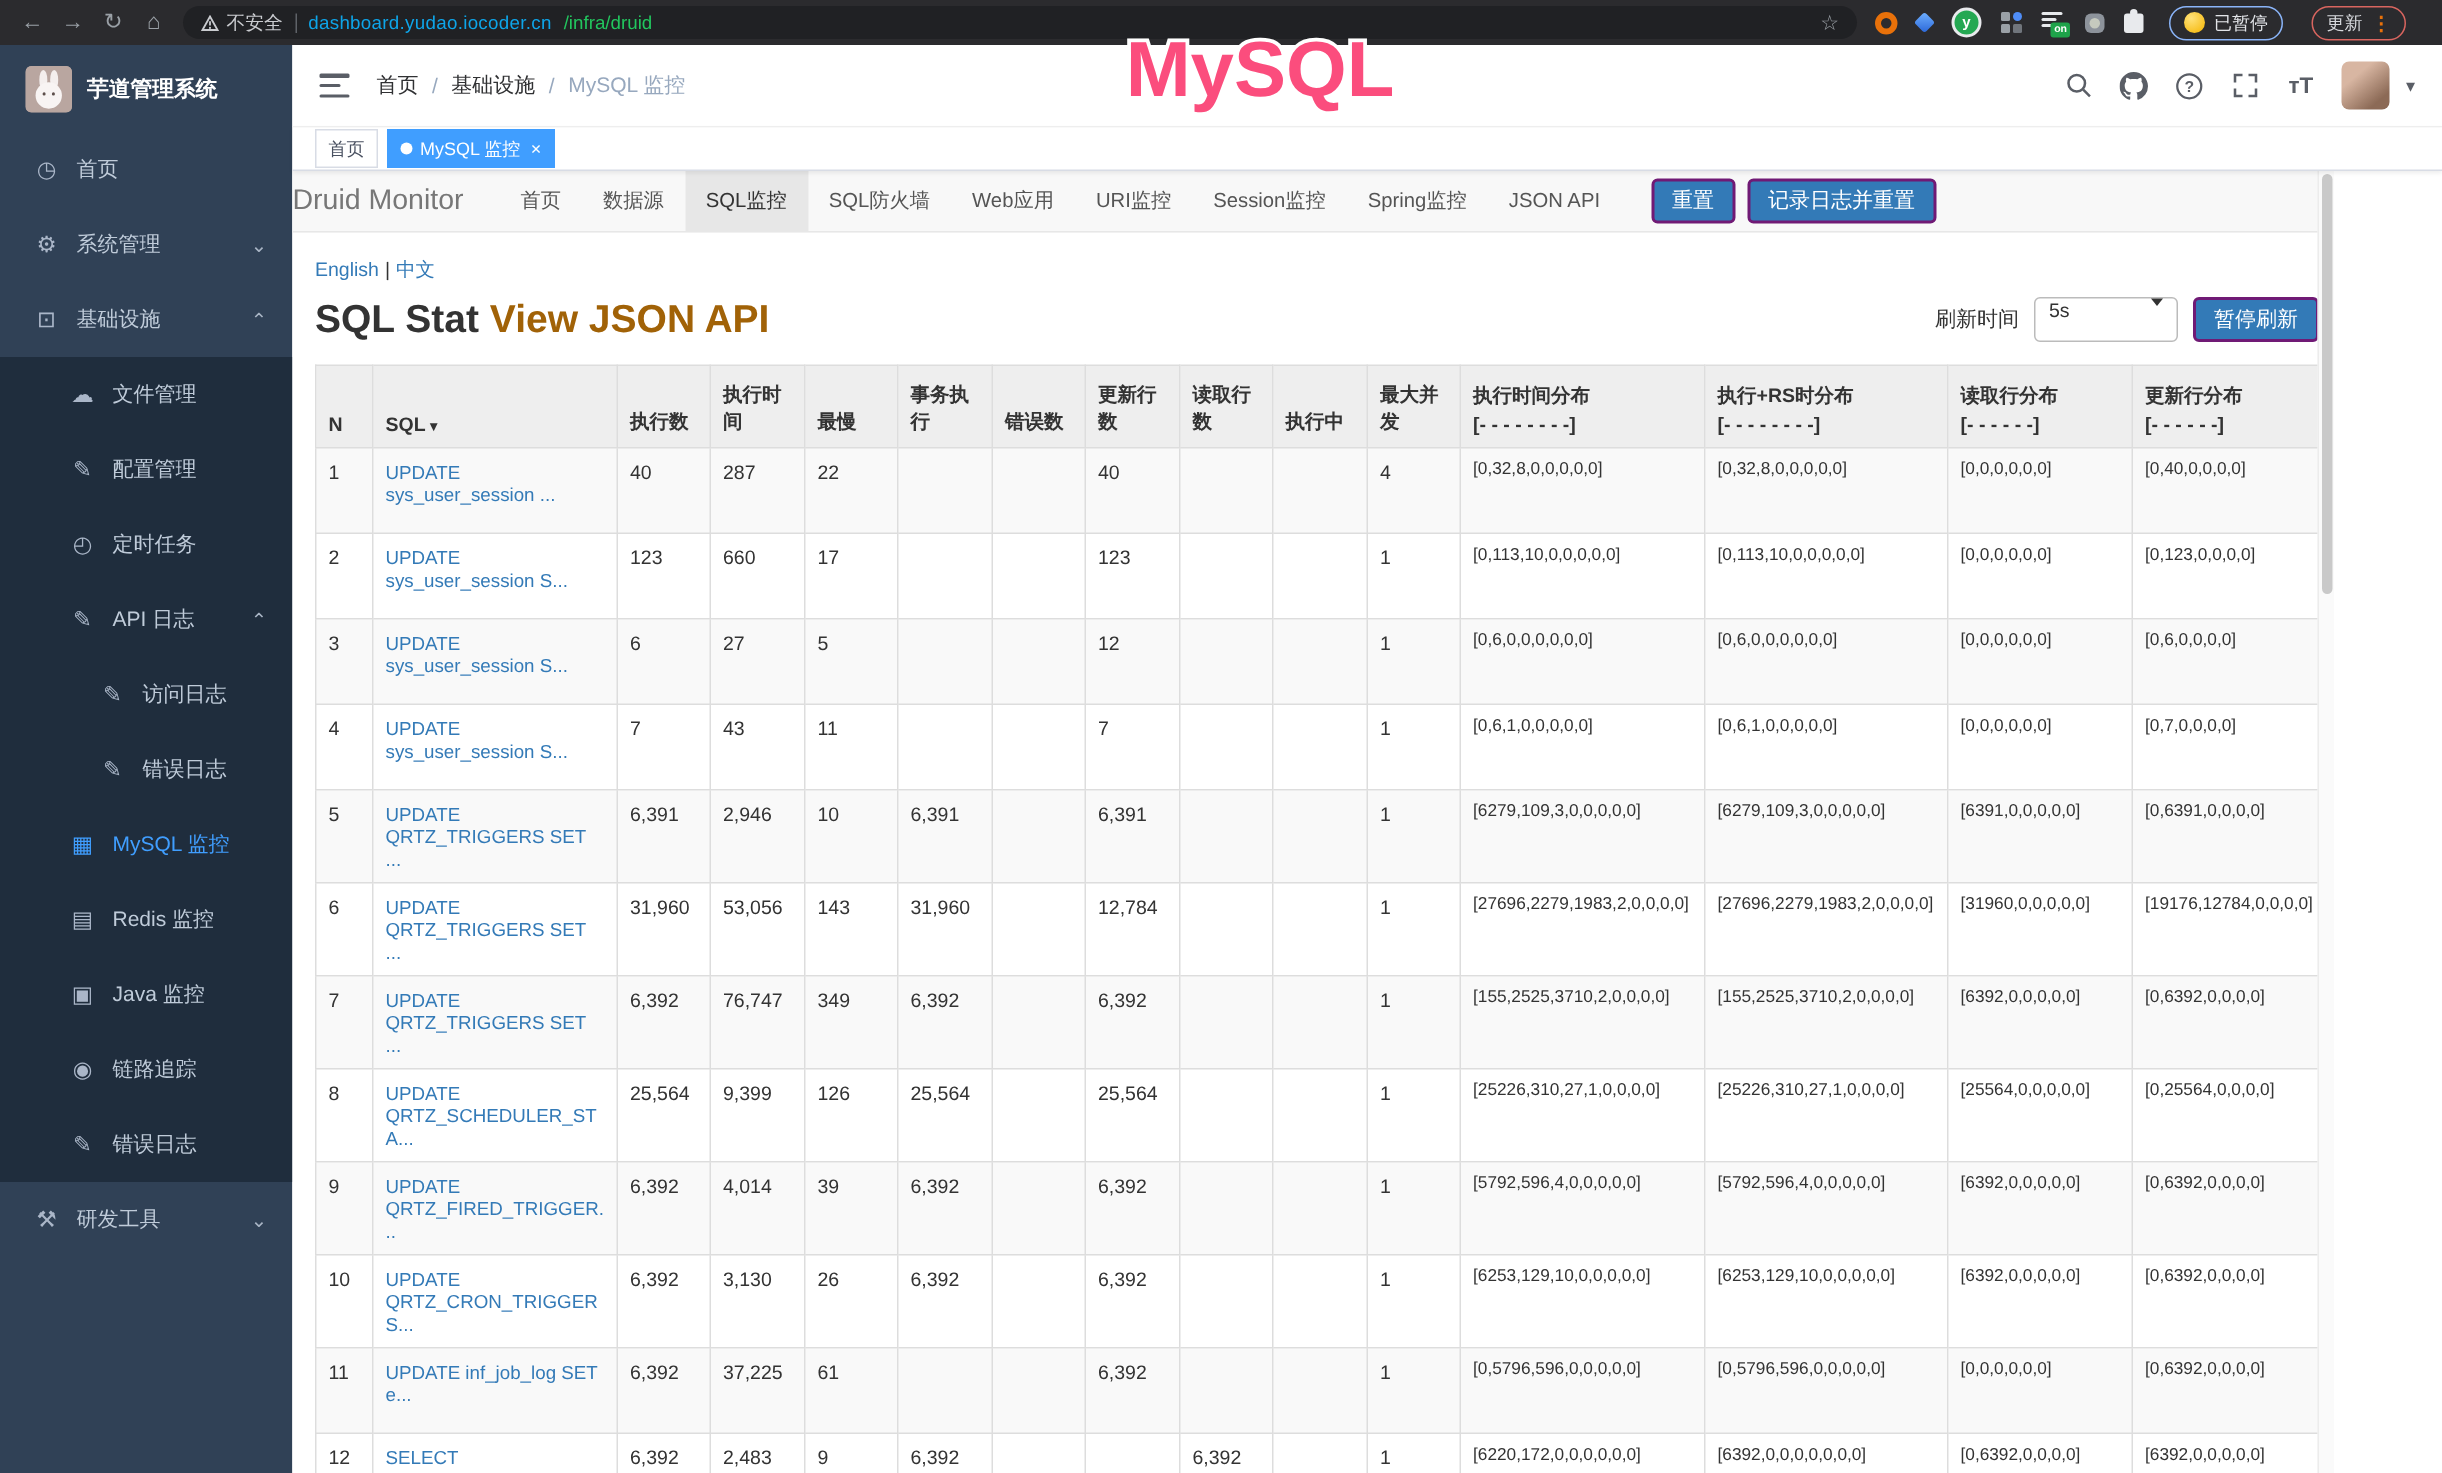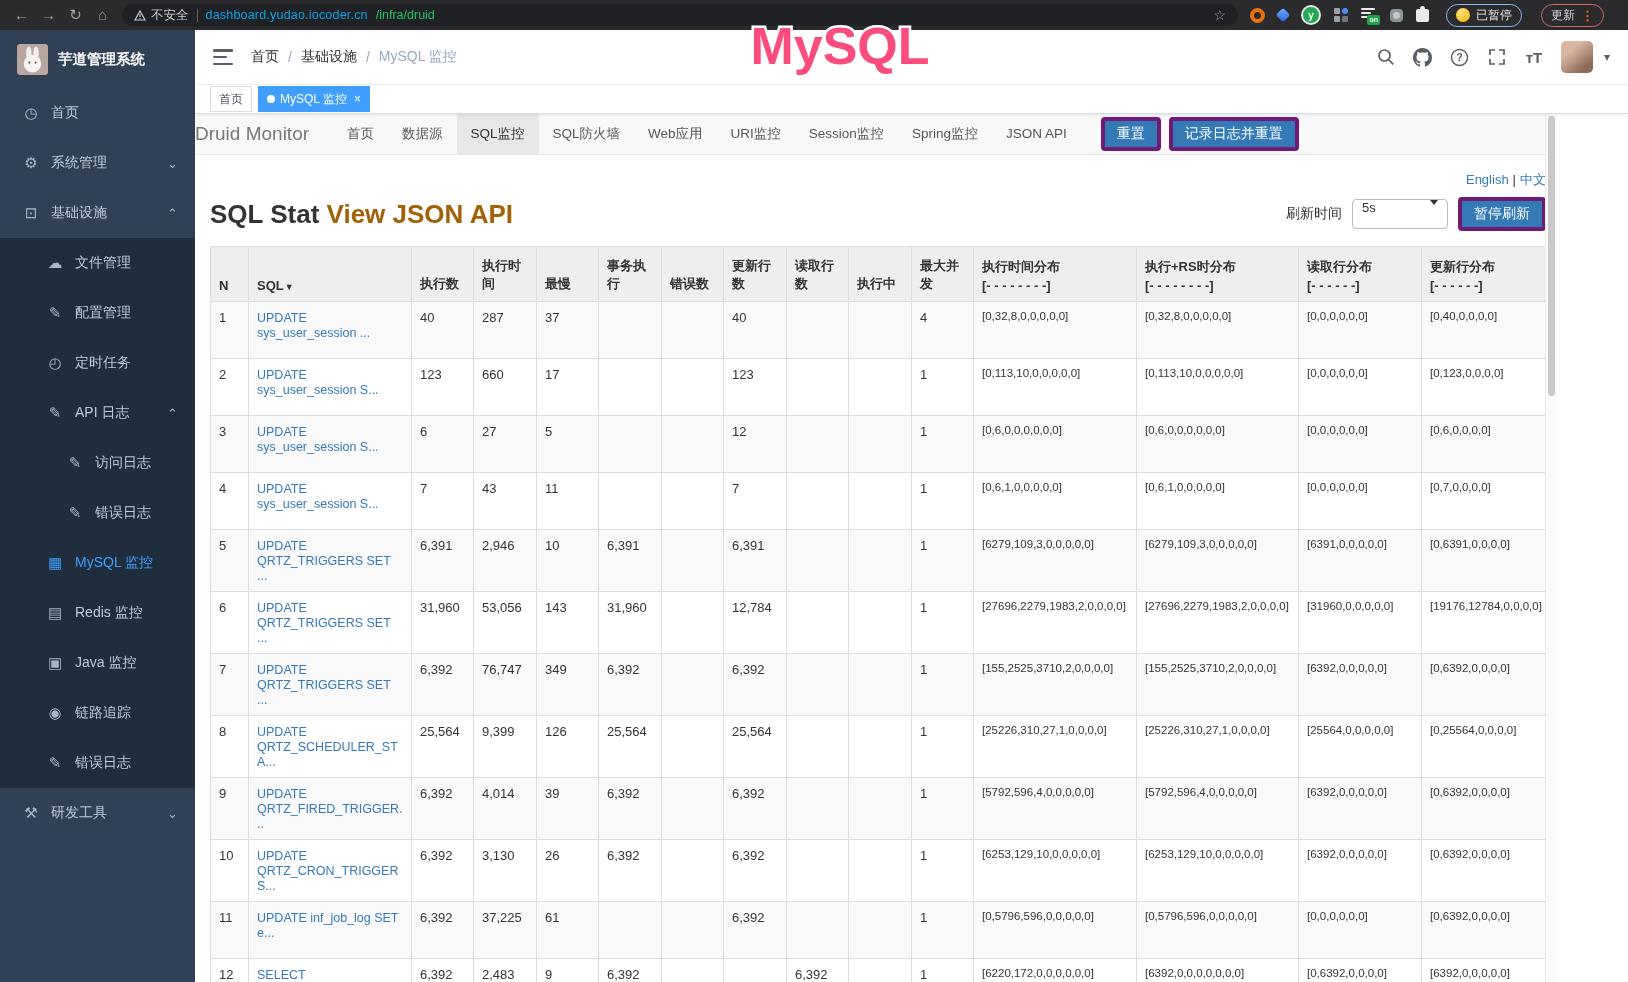--- a/index.html
+++ b/index.html
@@ -78,24 +78,24 @@
   .tag-dot{width:8px;height:8px;border-radius:50%;background:#fff}
   .tag-close{font-size:12px;margin-left:2px}
 
   
   .iframe{width:1361px;flex:1;position:relative;overflow:hidden;background:#fff}
   .druid-nav{height:40px;background:#f8f8f8;border-bottom:1px solid #e7e7e7;display:flex;align-items:center;}
   .brand{font-size:19px;color:#777;margin-right:24px;white-space:nowrap}
   .dn-item{padding:0 14px;font-size:13.5px;color:#555;height:40px;line-height:40px;text-decoration:none;cursor:pointer;white-space:nowrap}
   .dn-item.active{background:#e7e7e7;color:#333}
   .dn-buttons{display:flex;gap:8px;margin-left:20px}
-  .btn{background:#337ab7;border:4px solid #701a75;color:#fff;font-size:14px;border-radius:4px;padding:4px 12px;cursor:pointer;
+  .btn{background:#337ab7;border:2px solid #701a75;color:#fff;font-size:14px;border-radius:4px;padding:4px 12px;cursor:pointer;
        font-family:Liberation Mono, monospace}
   .content{padding:0 10px 0 15px}
-  .lang-row{text-align:right;font-size:13px;margin-top:16px}
+  .lang-row{text-align:left;font-size:13px;margin-top:16px}
   .lang-row a{color:#337ab7;text-decoration:none;cursor:pointer}
   .lang-sep{color:#333;margin:0 4px}
   .title-row{display:flex;align-items:center;justify-content:space-between;margin-top:8px}
   .page-title{font-size:26px;font-weight:bold;color:#333}
   .title-link{color:#a16207;text-decoration:none;cursor:pointer}
   .refresh{display:flex;align-items:center;gap:10px;font-size:14px;color:#333}
   .select-box{width:76px;height:28px;border:1px solid #bbb;border-radius:4px;display:flex;align-items:flex-start;
               justify-content:space-between;padding:0 9px;font-size:13px;background:#fff;cursor:pointer}
   .sel-caret{width:0;height:0;border-left:4px solid transparent;border-right:4px solid transparent;border-top:5px solid #333}
 
@@ -417,21 +417,21 @@
                     <div class="th-sub">[- - - - - -]</div>
                   </th>
                 </tr>
               </thead>
             <tbody>
                 <tr>
                   <td>1</td>
                   <td><a class="sql-link">UPDATE sys_user_session ...</a></td>
                   <td>40</td>
                   <td>287</td>
-                  <td>37</td>
+                  <td>22</td>
                   <td></td>
                   <td></td>
                   <td>40</td>
                   <td></td>
                   <td></td>
                   <td>4</td>
                   <td class="dist">[0,32,8,0,0,0,0,0]</td>
                   <td class="dist">[0,32,8,0,0,0,0,0]</td>
                   <td class="dist">[0,0,0,0,0,0]</td>
                   <td class="dist">[0,40,0,0,0,0]</td>

